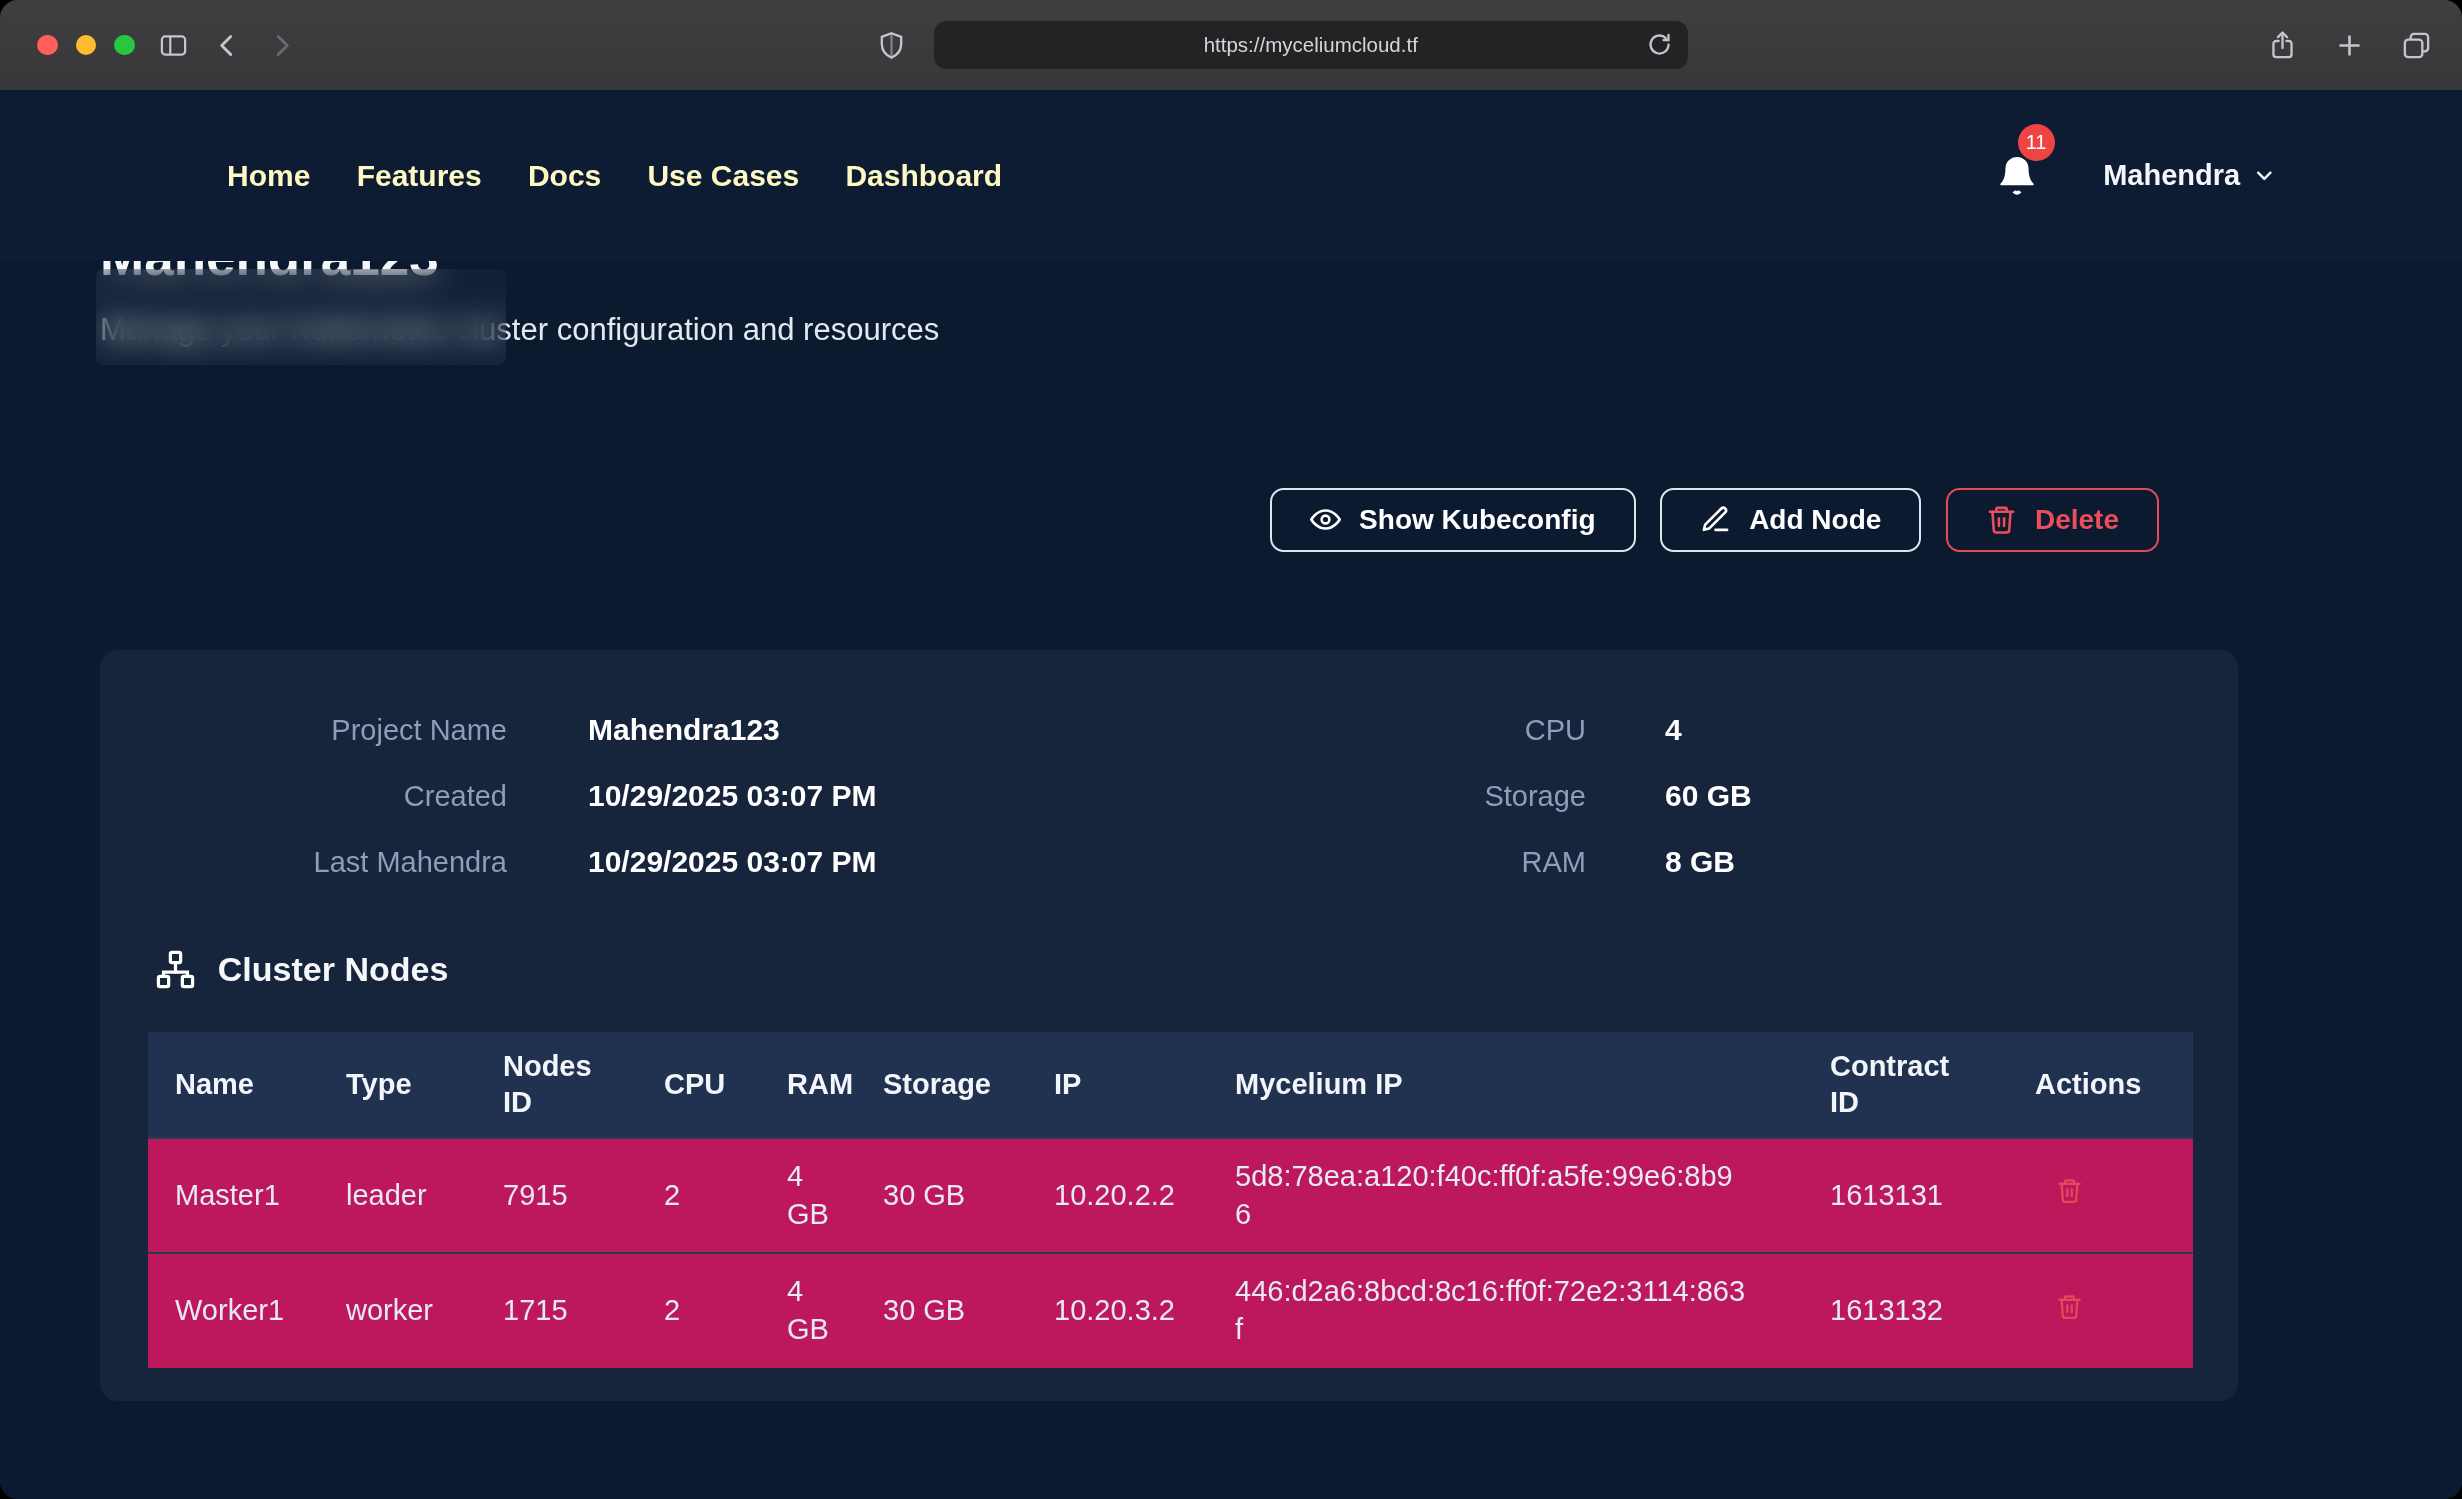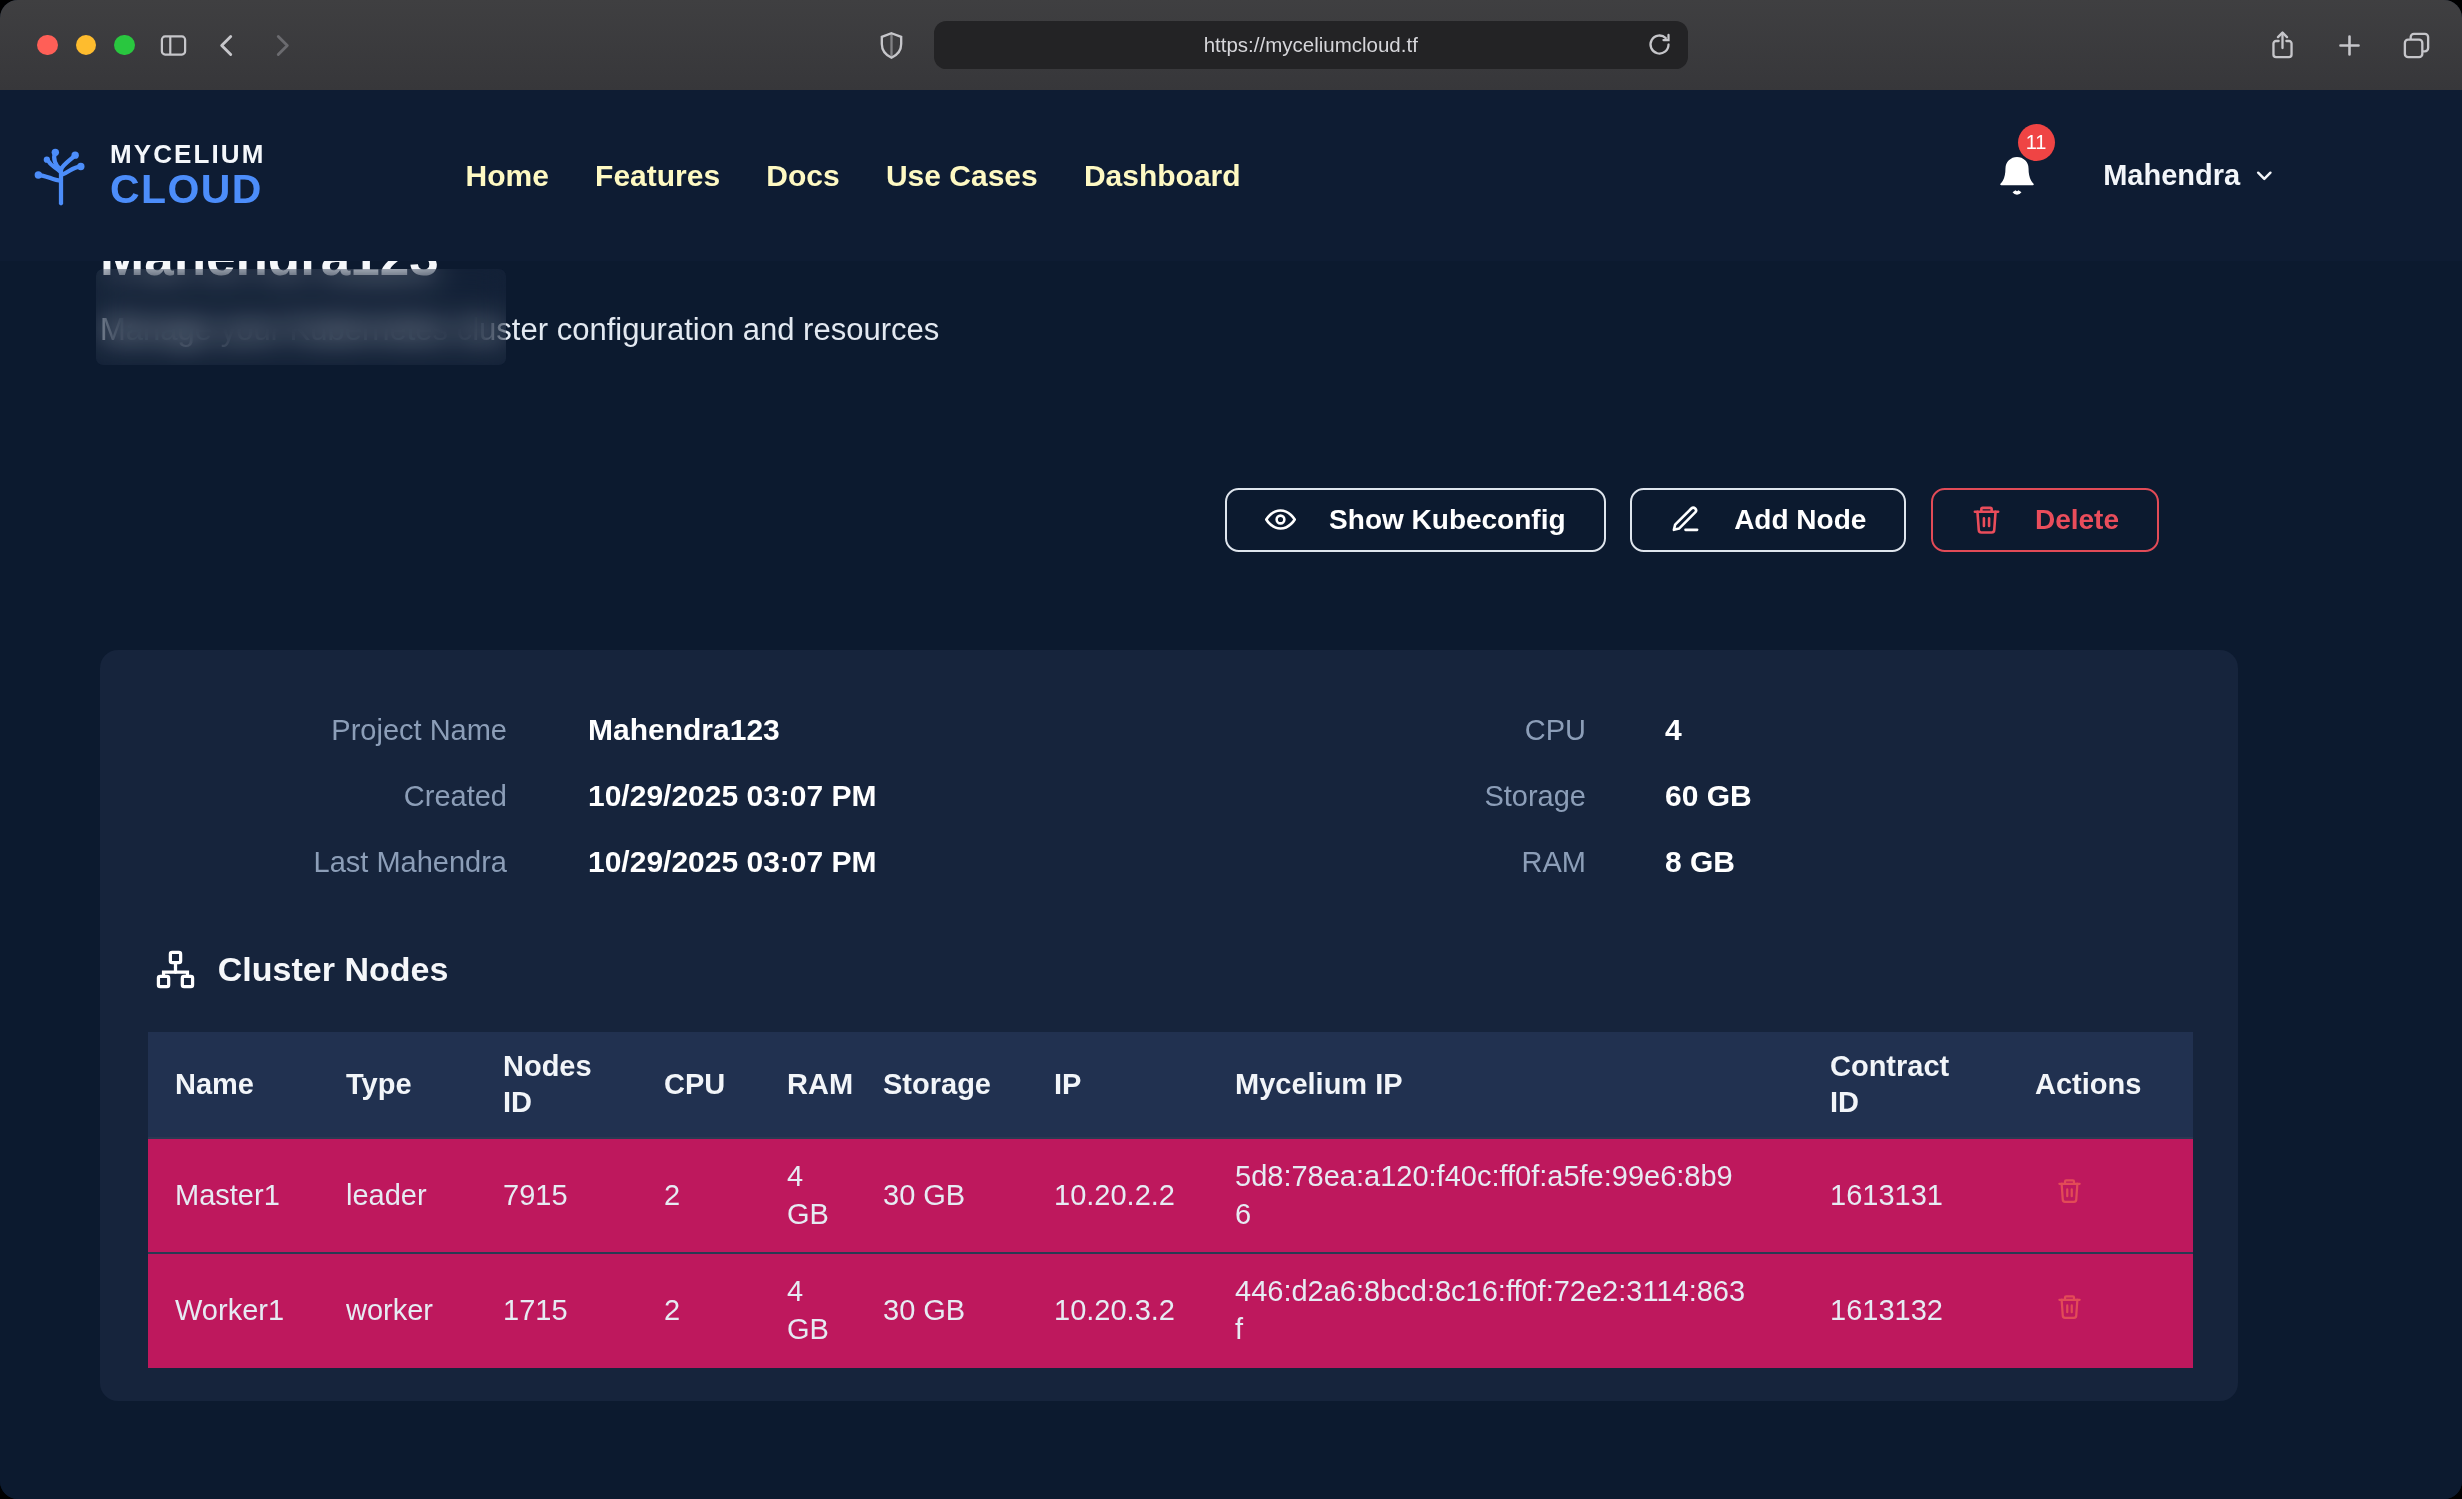--- a/index.html
+++ b/index.html
@@ -37,21 +37,21 @@
   .user{ display:flex; align-items:center; gap:12.3px; color:#f3f6fa; font-size:29px; font-weight:600; cursor:pointer; }
   .user .chev{ width:24.6px; height:24.6px; }
 
   .blur-patch{ position:absolute; left:96px; top:179px; width:410px; height:96px; z-index:6; backdrop-filter:blur(15px); -webkit-backdrop-filter:blur(15px); background:rgba(140,155,180,0.06); border-radius:6.8px; pointer-events:none; }
 
   .content{ position:relative; z-index:1; }
   .page-title{ margin:136px 0 0 100px; font-size:53px; font-weight:700; color:#f5f7fa; }
   .subtitle{ margin:24.6px 0 0 100px; font-size:31px; color:#e3e9f1; font-weight:400; }
 
   .actions{ display:flex; justify-content:flex-end; gap:24.6px; margin:140px 303px 0 0; }
-  .btn{ height:64px; border:2.1px solid rgba(235,240,248,0.95); border-radius:13.7px; background:transparent; color:#ffffff; display:flex; align-items:center; gap:33px; padding:0 38px; font-size:28px; font-weight:600; font-family:"Liberation Sans", sans-serif; cursor:pointer; }
+  .btn{ height:64px; border:2.1px solid rgba(235,240,248,0.95); border-radius:13.7px; background:transparent; color:#ffffff; display:flex; align-items:center; gap:18px; padding:0 38px; font-size:28px; font-weight:600; font-family:"Liberation Sans", sans-serif; cursor:pointer; }
   .btn svg{ width:31px; height:31px; }
   .btn.danger{ border-color:#e24b57; color:#ea4d5b; }
 
   .card{ margin:98px 224px 0 100px; background:#16243c; border-radius:18px; padding:63px 48px 33px; }
 
   .details{ display:flex; padding-left:17px; }
   .dgrid{ display:grid; row-gap:32px; align-items:baseline; }
   .dgrid.left{ grid-template-columns:342px 1fr; column-gap:81px; width:1066px; flex:none; }
   .dgrid.right{ grid-template-columns:355px 1fr; column-gap:79px; flex:1; }
   .dlabel{ text-align:right; color:#8c9eb8; font-size:29px; }
@@ -278,39 +278,20 @@
                 </button>
               </td>
             </tr>
           </tbody>
         </table>
 
       </div>
     </div>
 
     <nav class="navbar">
-      <div class="logo">
-        <svg class="logo-icon" viewBox="0 0 24 24" fill="none" stroke="#4c8dfa" stroke-width="1.5" stroke-linecap="round">
-          <path d="M12 22V10"></path>
-          <path d="M12 14c-3 0-5-2-8-2"></path>
-          <path d="M12 12c3-1 4-3 7-3"></path>
-          <path d="M12 10c-2-1-3-4-2-6"></path>
-          <path d="M12 10c1-2 3-3 5-5"></path>
-          <path d="M12 11C10 9 8.5 9 7.5 7"></path>
-          <circle cx="4" cy="12" r="1.3" fill="#4c8dfa" stroke="none"></circle>
-          <circle cx="19" cy="9" r="1.3" fill="#4c8dfa" stroke="none"></circle>
-          <circle cx="10" cy="4" r="1.3" fill="#4c8dfa" stroke="none"></circle>
-          <circle cx="17" cy="5" r="1.3" fill="#4c8dfa" stroke="none"></circle>
-          <circle cx="7" cy="6.6" r="1.1" fill="#4c8dfa" stroke="none"></circle>
-        </svg>
-        <div class="logo-text">
-          <div class="l1">MYCELIUM</div>
-          <div class="l2">CLOUD</div>
-        </div>
-      </div>
       <ul class="nav-links">
         <li><a href="#">Home</a></li>
         <li><a href="#">Features</a></li>
         <li><a href="#">Docs</a></li>
         <li><a href="#">Use Cases</a></li>
         <li><a href="#">Dashboard</a></li>
       </ul>
       <div class="nav-right">
         <div class="bell-wrap">
           <svg viewBox="0 0 24 24" fill="#ffffff" stroke="#ffffff" stroke-width="1.2" stroke-linejoin="round">

